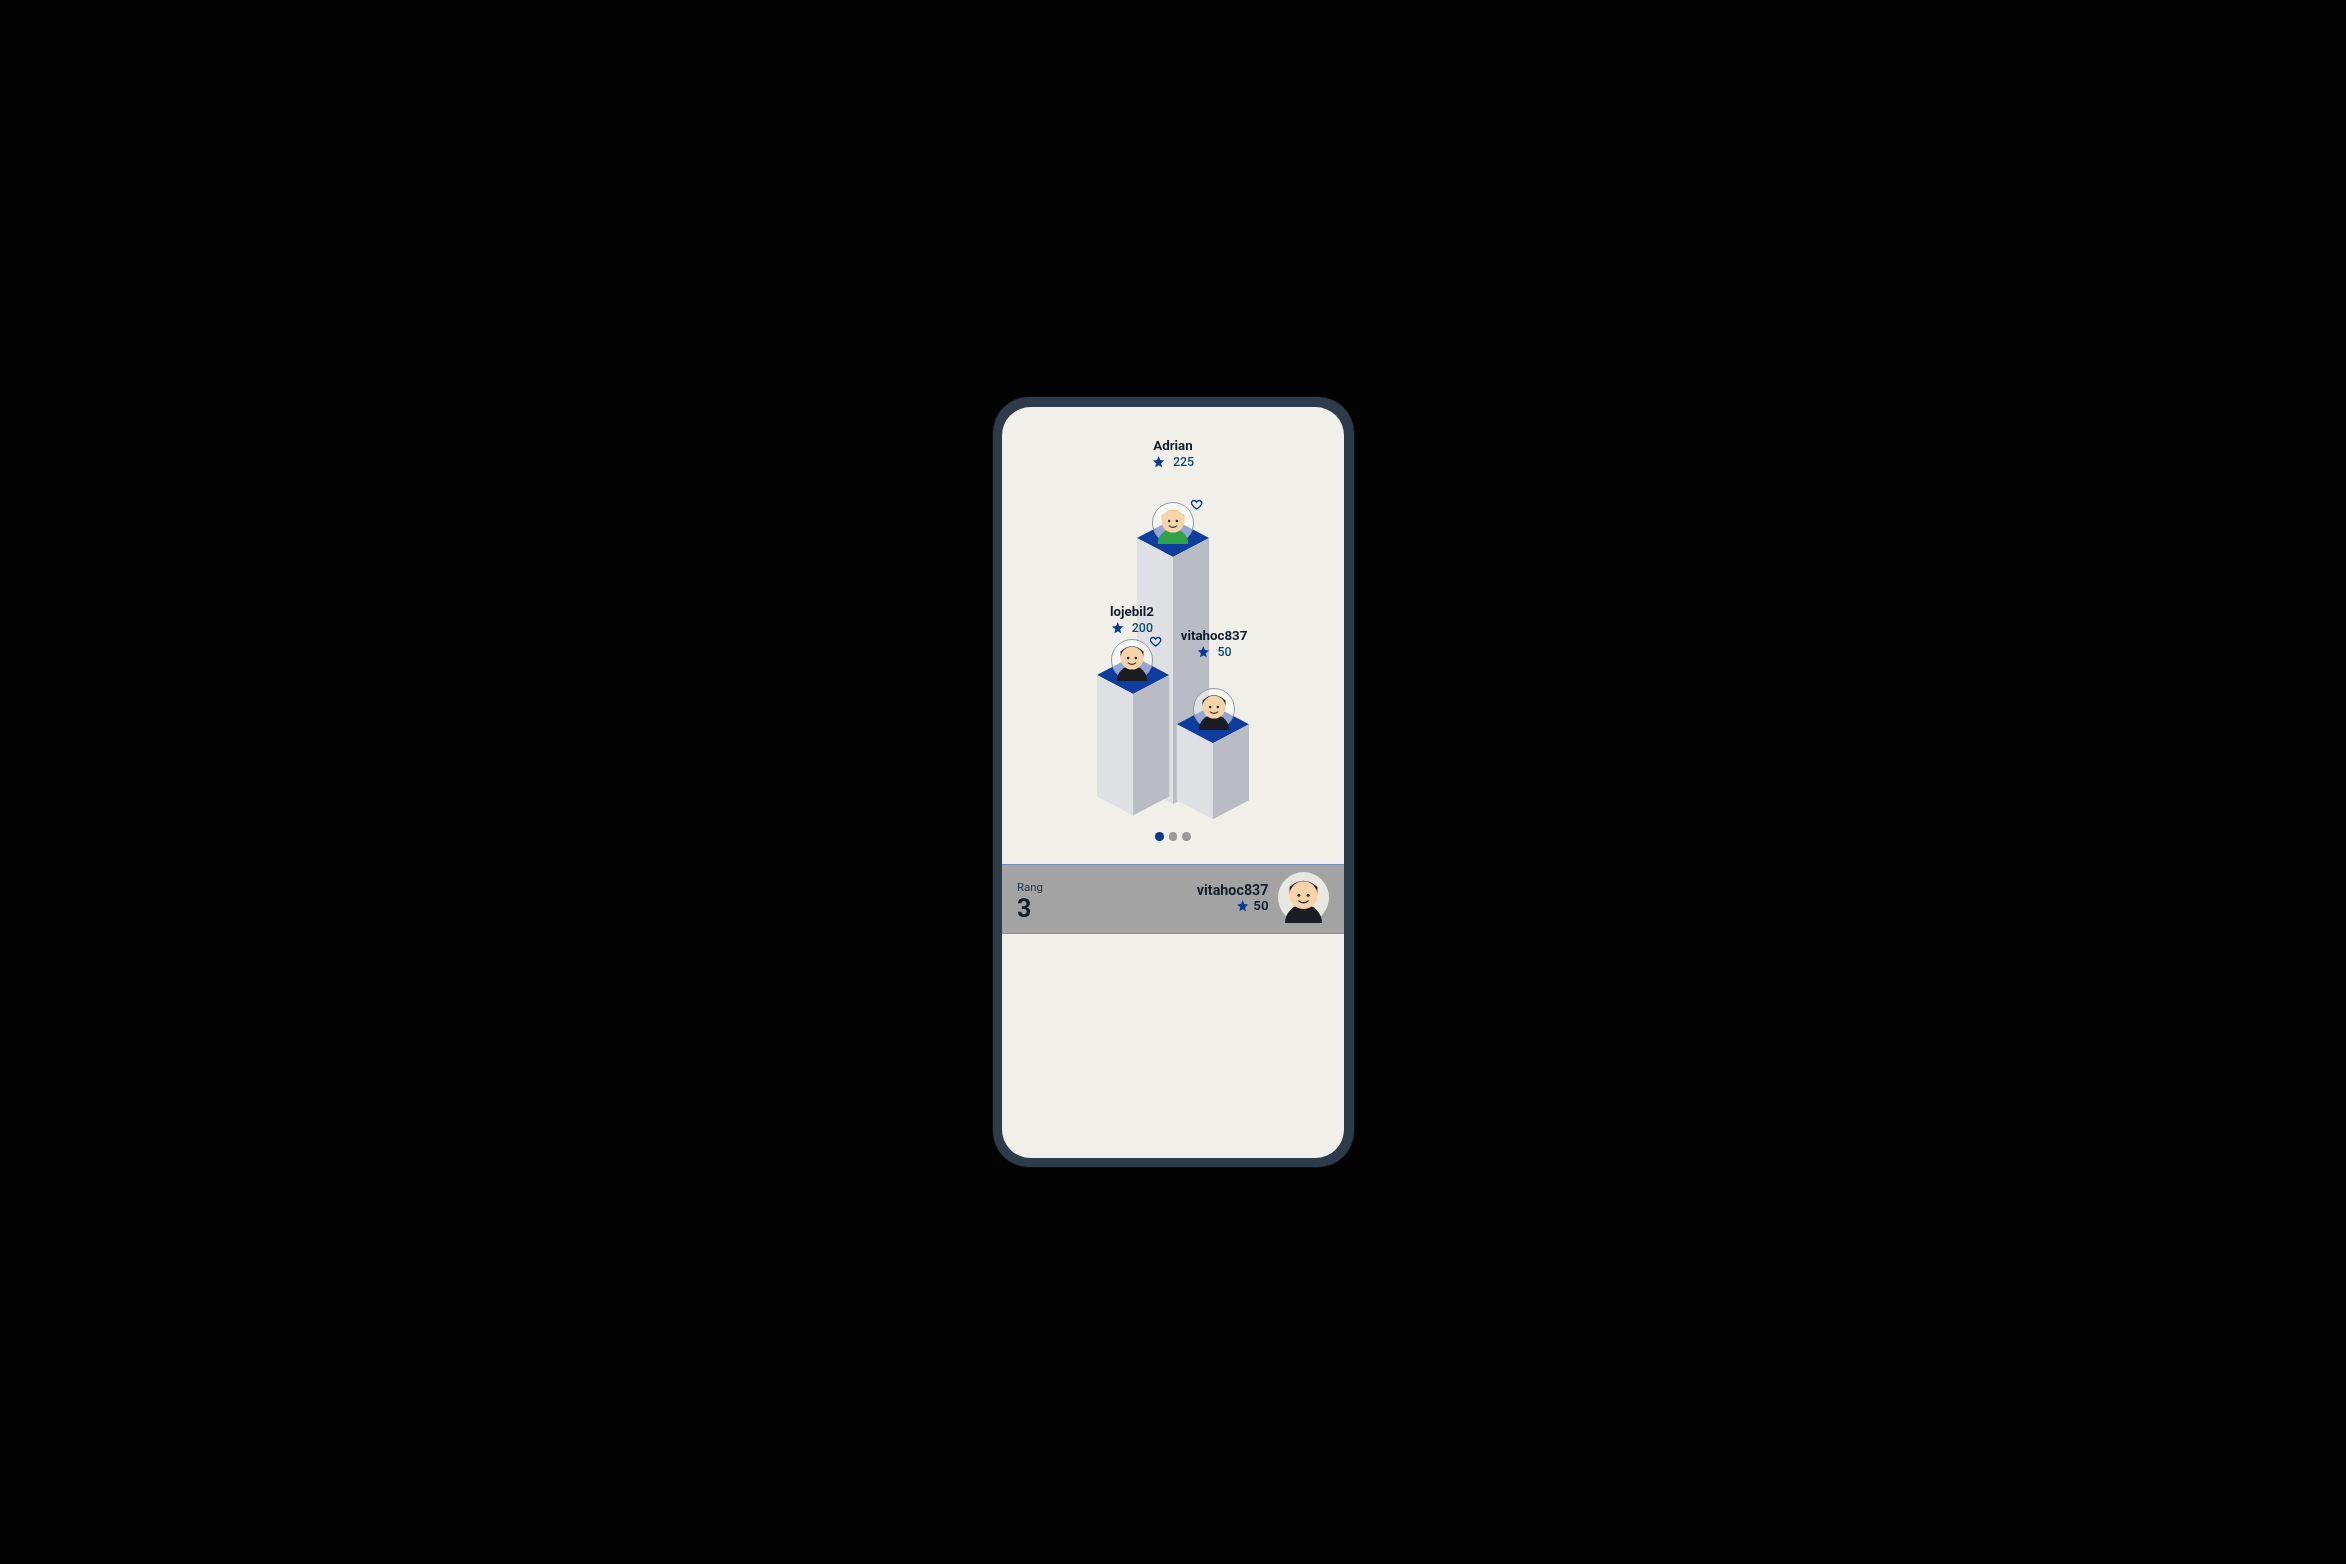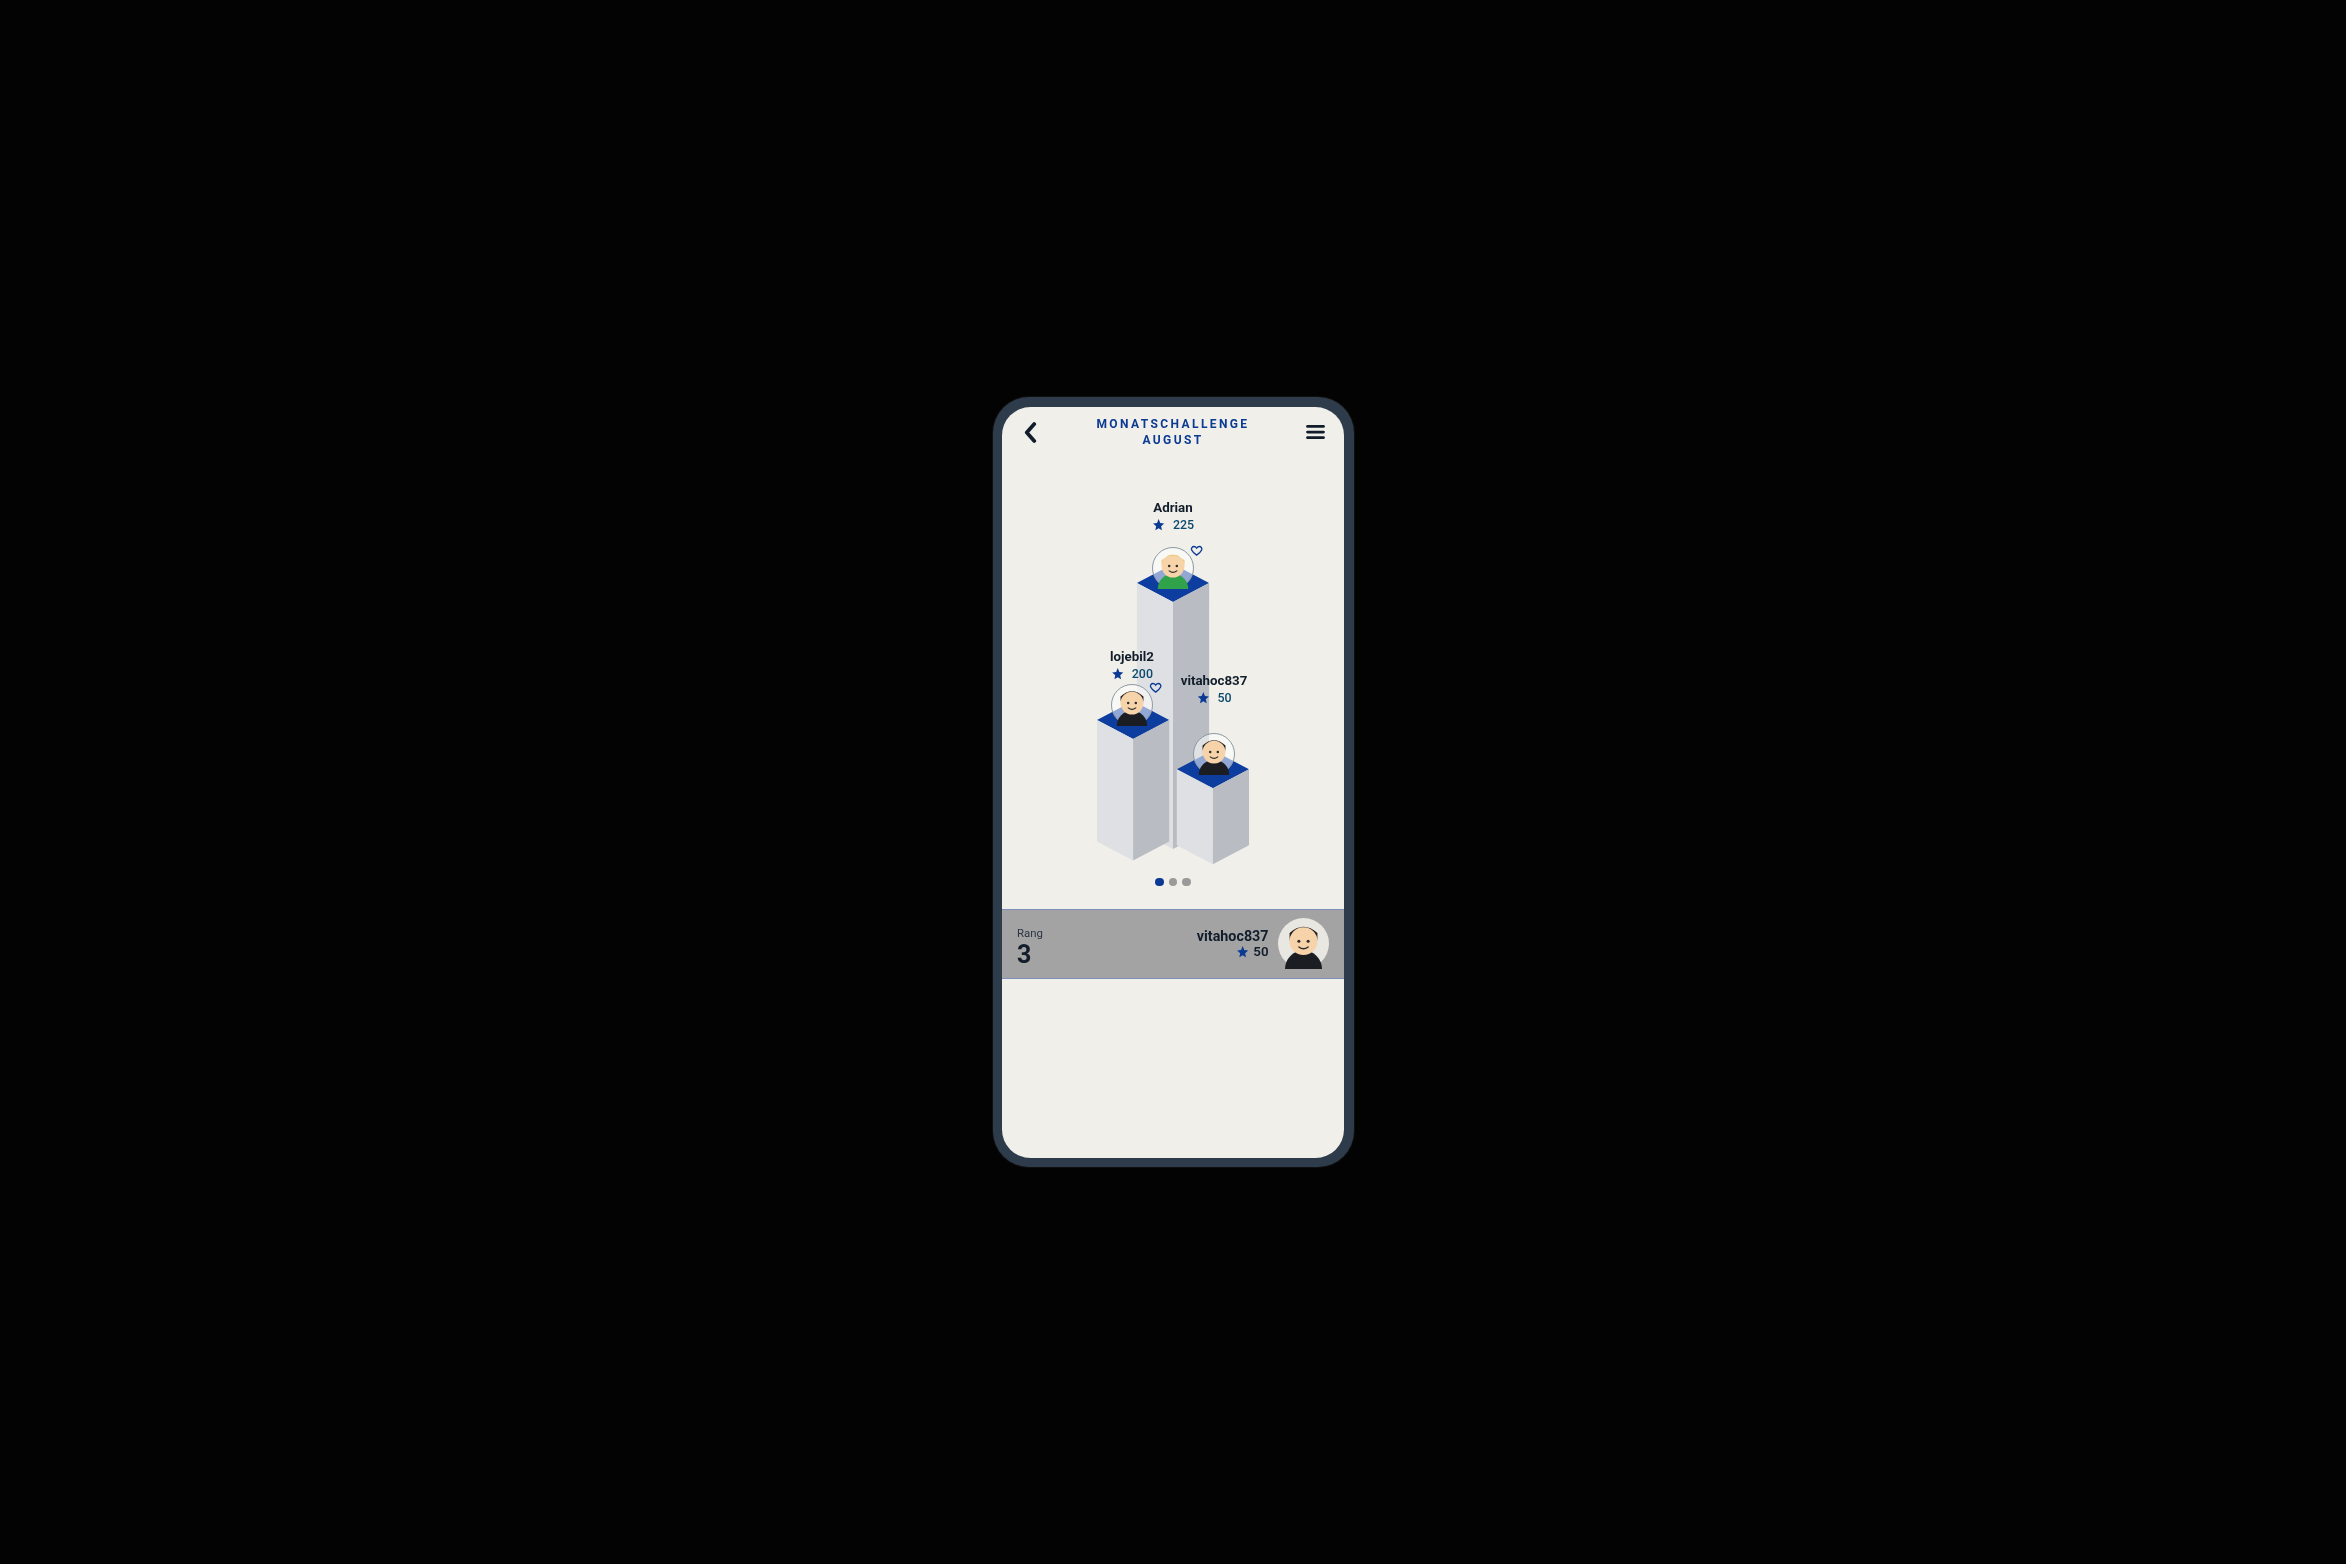--- a/index.html
+++ b/index.html
@@ -97,21 +97,21 @@
     border: 1.4px solid #8d9aa6;
     background: rgba(255,255,255,0.55);
     position: absolute; inset: 0;
   }
   .avatar svg.face { position: absolute; inset: 0; }
   .avatar .heart {
     position: absolute;
     top: -3.8px; right: -9.5px;
   }
   
-  .pos1-label { left: 50%; top: 48px; }
+  .pos1-label { left: 50%; top: 31px; }
   .pos1-avatar { left: 50%; top: 116px; }
   .pos2-label { left: 38%; top: 197px; }
   .pos2-avatar { left: 38%; top: 253px; }
   .pos3-label { left: 62%; top: 221px; }
   .pos3-avatar { left: 62%; top: 302px; }
   
   .dots {
     display: flex;
     gap: 4.8px;
     justify-content: center;
@@ -175,38 +175,20 @@
     border-radius: 50%;
   }
   .rank-avatar svg.face { position: absolute; inset: 0; }
 </style>
 </head>
 <body>
 
 <div class="phone-frame">
   <div class="phone-screen">
 
-    <div class="app-header">
-      <div class="back-btn">
-        <svg width="15" height="21" viewBox="0 0 16 22">
-          <polyline points="12,2 4,11 12,20" fill="none" stroke="#121d2b" stroke-width="4" stroke-linecap="round" stroke-linejoin="round"></polyline>
-        </svg>
-      </div>
-      <div class="header-title">
-        <div>MONATSCHALLENGE</div>
-        <div>AUGUST</div>
-      </div>
-      <div class="menu-btn">
-        <svg width="19" height="15" viewBox="0 0 20 16">
-          <rect x="0" y="0" width="20" height="3" rx="1.5" fill="#121d2b"></rect>
-          <rect x="0" y="6" width="20" height="3" rx="1.5" fill="#121d2b"></rect>
-          <rect x="0" y="12" width="20" height="3" rx="1.5" fill="#121d2b"></rect>
-        </svg>
-      </div>
-    </div>
 
     <div class="podium-area">
 
       <svg class="podium-svg" viewBox="0 0 360 440" preserveAspectRatio="xMidYMid meet">
 
         <g>
           <polygon points="180,118 218,138 180,158 142,138" fill="#0e3da0"></polygon>
           <polygon points="142,138 180,158 180,418 142,398" fill="#dfe0e3"></polygon>
           <polygon points="218,138 180,158 180,418 218,398" fill="#b9bcc2"></polygon>
         </g>

